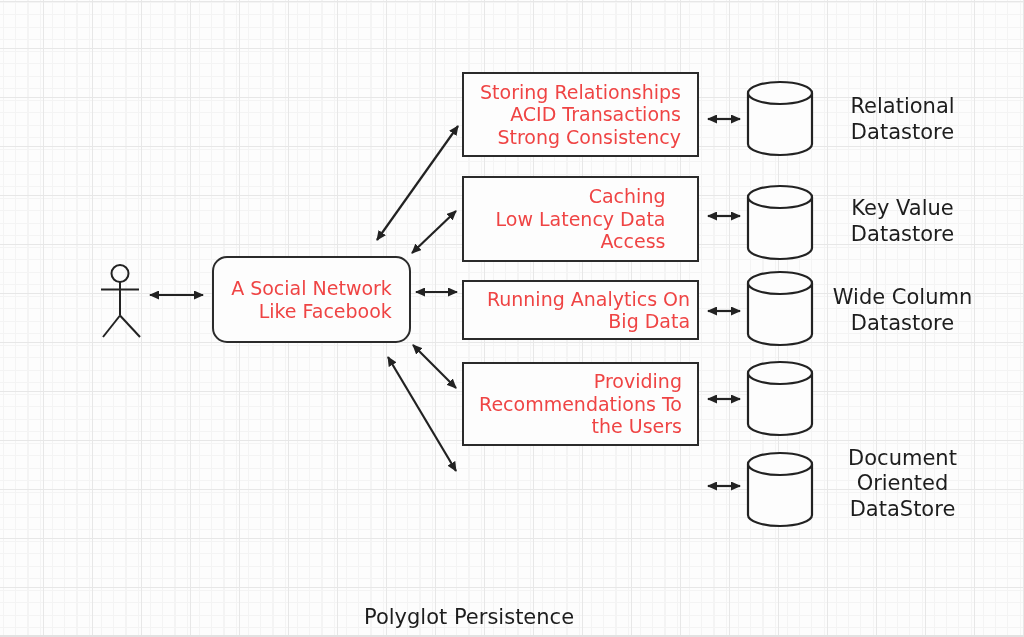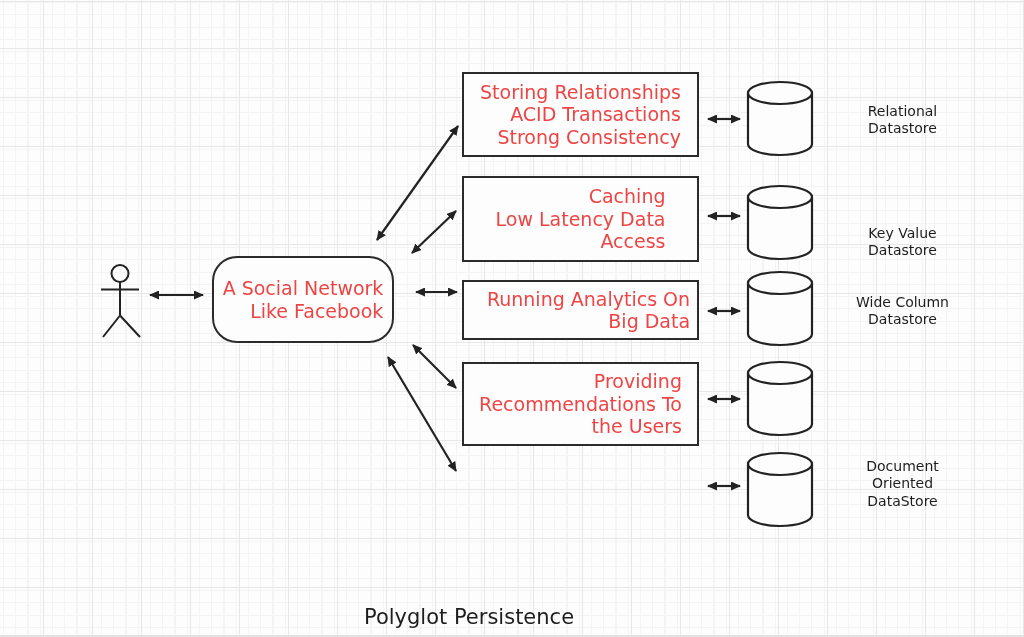--- a/index.html
+++ b/index.html
@@ -26,28 +26,28 @@
     border:2px solid #2b2b2b;
     background:#fdfdfd;
     display:flex;align-items:center;justify-content:center;
     text-align:right;
     white-space:pre-line;
     font-size:19px;line-height:1.18;
     color:#ef4444;
   }
   .usecase{left:462px;width:237px;}
   .app{
-    left:212px;top:256px;width:182px;height:87px;
-    border-radius:25px;font-size:19px;
+    left:212px;top:256px;width:199px;height:87px;
+    border-radius:15px;font-size:19px;
   }
   .dslabel{
     position:absolute;left:805px;width:195px;
     display:flex;align-items:center;justify-content:center;
     text-align:center;white-space:pre-line;
-    font-size:14px;line-height:1.22;color:#1d1d1d;
+    font-size:21px;line-height:1.22;color:#1d1d1d;
   }
   .watermark{
     position:absolute;left:118px;top:519px;
     font-size:19px;color:#1d1d1d;
   }
   .title{
     position:absolute;left:364px;top:577px;
     font-size:21px;color:#1d1d1d;margin-top:28px;
   }
 </style>
@@ -119,21 +119,21 @@
 Low Latency Data
 Access</div>
   <div class="node usecase" style="top:280px;height:60px;padding-left:16px;">Running Analytics On
 Big Data</div>
   <div class="node usecase" style="top:362px;height:84px;">Providing
 Recommendations To
 the Users</div>
 
   <div class="dslabel" style="top:90px;height:60px;">Relational
 Datastore</div>
-  <div class="dslabel" style="top:192px;height:60px;margin-top:20px;">Key Value
+  <div class="dslabel" style="top:192px;height:60px;">Key Value
 Datastore</div>
   <div class="dslabel" style="top:281px;height:60px;">Wide Column
 Datastore</div>
   <div class="dslabel" style="top:447px;height:74px;">Document
 Oriented
 DataStore</div>
 
   <div class="title">Polyglot Persistence</div>
 
 </div>

